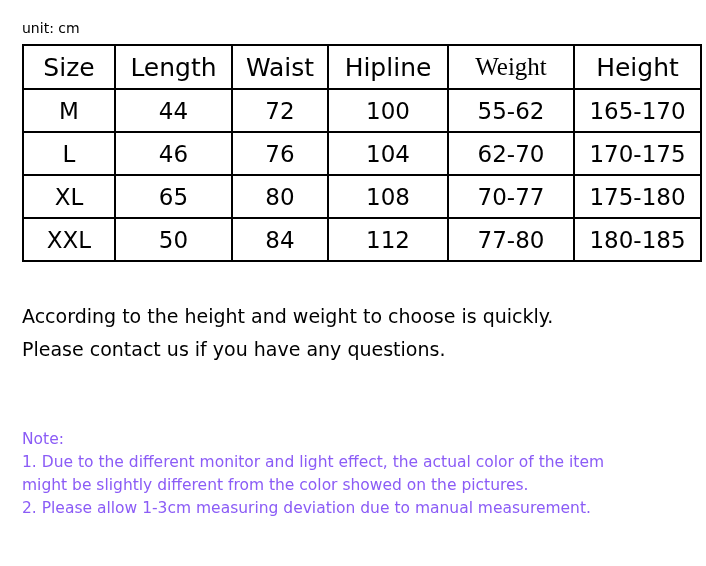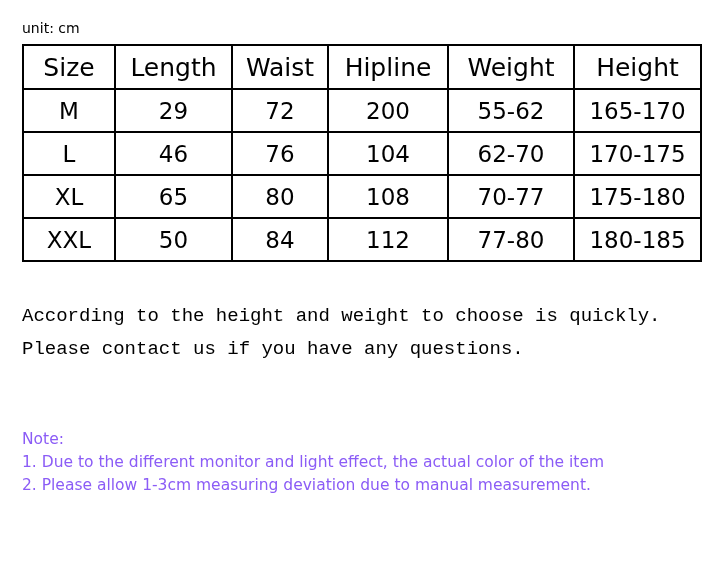--- a/index.html
+++ b/index.html
@@ -51,29 +51,28 @@
     font-size: 25px;
     height: 42px;
   }
   .size-table tbody td {
     font-size: 23px;
   }
   .col-size   { width: 90px; }
   .col-length { width: 115px; }
   .col-waist  { width: 94px; }
   .col-hipline{ width: 118px; }
-  .col-weight { width: 124px; }
+  .col-weight { width: 124px; font-family: Liberation Serif, serif; }
   .col-height { width: 125px; }
 
   .paragraph-block {
     position: absolute;
     left: 22px;
     top: 300px;
     width: 670px;
-    font-family: Liberation Mono, monospace;
   }
   .para-line {
     font-size: 19px;
     line-height: 33px;
     color: #000;
     white-space: nowrap;
   }
   .note-block {
     position: absolute;
     left: 22px;
@@ -100,23 +99,23 @@
         <th class="col-length">Length</th>
         <th class="col-waist">Waist</th>
         <th class="col-hipline">Hipline</th>
         <th class="col-weight">Weight</th>
         <th class="col-height">Height</th>
       </tr>
     </thead>
     <tbody>
       <tr>
         <td>M</td>
-        <td>29</td>
+        <td>44</td>
         <td>72</td>
-        <td>200</td>
+        <td>100</td>
         <td>55-62</td>
         <td>165-170</td>
       </tr>
       <tr>
         <td>L</td>
         <td>46</td>
         <td>76</td>
         <td>104</td>
         <td>62-70</td>
         <td>170-175</td>
@@ -141,16 +140,17 @@
   </table>
 
   <div class="paragraph-block">
     <div class="para-line">According to the height and weight to choose is quickly.</div>
     <div class="para-line">Please contact us if you have any questions.</div>
   </div>
 
   <div class="note-block">
     <div class="note-line">Note:</div>
     <div class="note-line">1. Due to the different monitor and light effect, the actual color of the item</div>
+    <div class="note-line">might be slightly different from the color showed on the pictures.</div>
     <div class="note-line">2. Please allow 1-3cm measuring deviation due to manual measurement.</div>
   </div>
 
 </div>
 
 </body></html>

